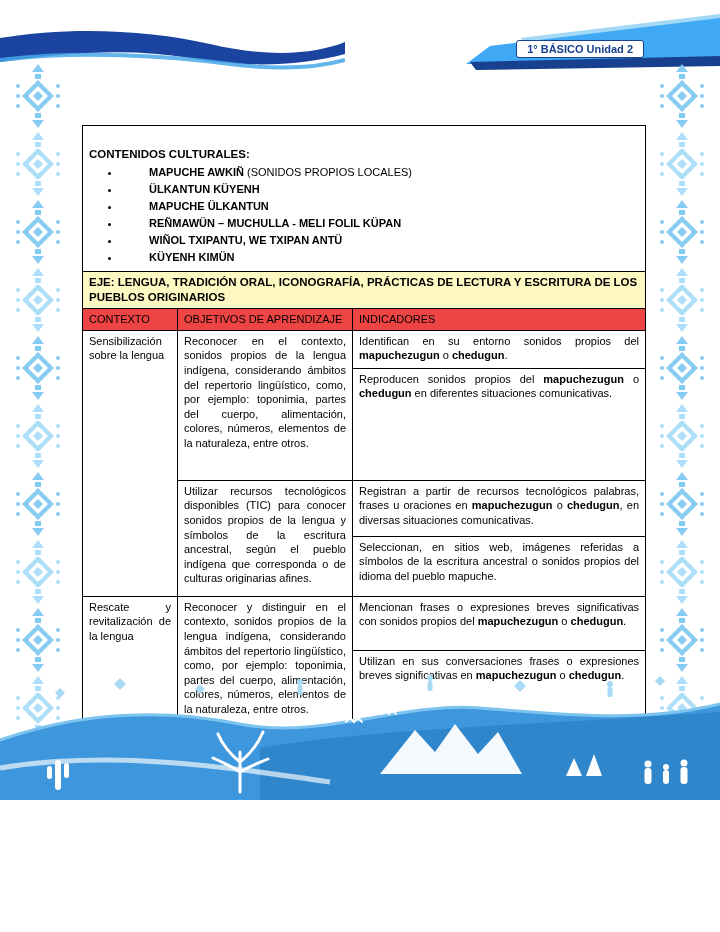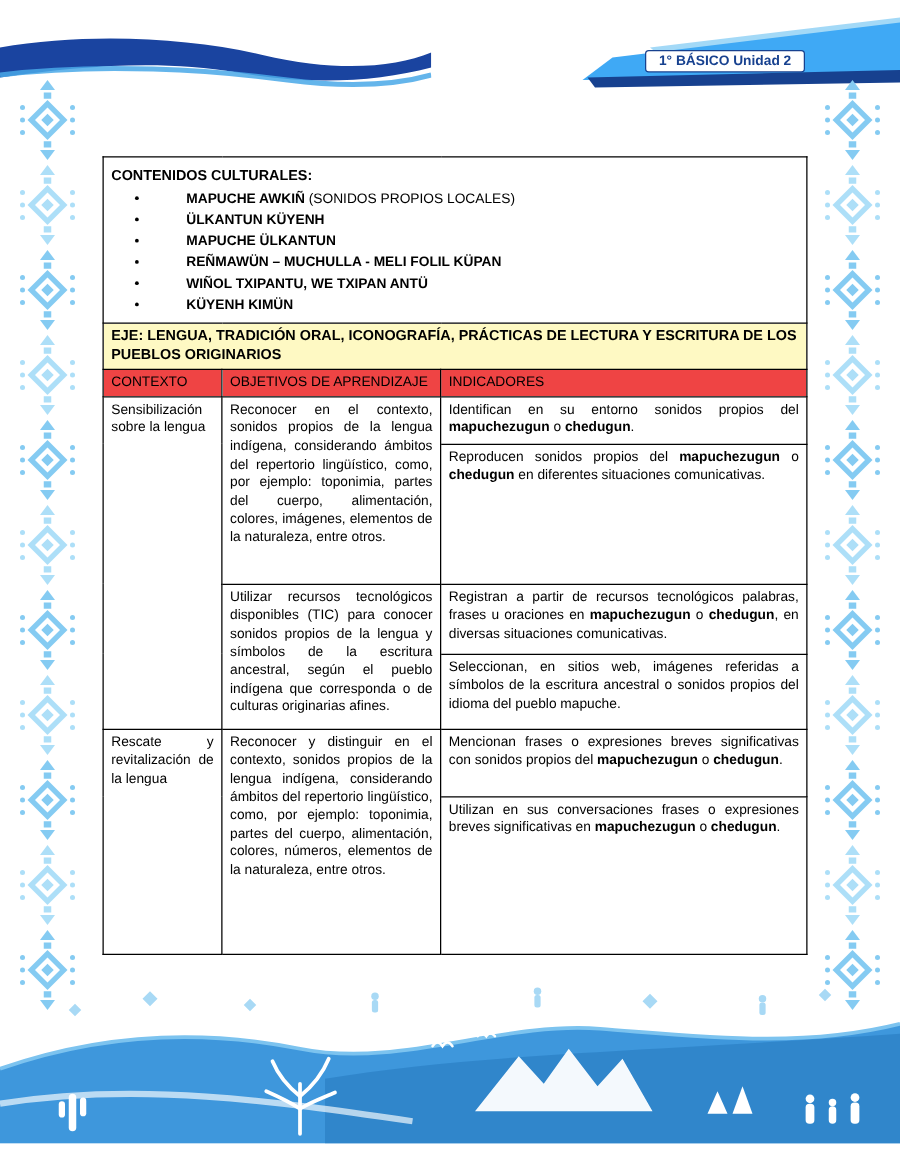--- a/index.html
+++ b/index.html
@@ -1,18 +1,18 @@
 <!DOCTYPE html>
 <html lang="es"><head>
 <meta charset="utf-8">
 <style>
   * { box-sizing: border-box; }
   html,body { margin:0; padding:0; background:#ffffff; }
   .page {
-    position:relative; width:720px; height:915px; background:#fff; overflow:hidden;
+    position:relative; width:720px; height:800px; background:#fff; overflow:hidden;
     font-family:"Liberation Sans", sans-serif; color:#000;
   }
 
   
   .top-left-wave { position:absolute; left:0; top:20px; }
   .top-right-banner { position:absolute; right:0; top:12px; }
   .unit-badge {
     position:absolute; top:40px; right:76px;
     background:#ffffff; border:1.6px solid #17418F; border-radius:3px;
     color:#17418F; font-weight:bold; font-size:11px; padding:2px 10px;
@@ -27,21 +27,21 @@
   table.doc-table {
     position:absolute; left:82px; top:125px; width:563px;
     border-collapse:collapse; table-layout:fixed;
     font-size:11px; line-height:1.33;
   }
   .doc-table td {
     border:1.4px solid #000; padding:3px 6px; vertical-align:top;
     overflow:hidden;
   }
   .contenidos-cell { padding:4px 8px 6px 8px; }
-  .contenidos-title { font-weight:bold; font-size:11.5px; margin:5px 0 2px 0; }
+  .contenidos-title { font-weight:bold; font-size:11.5px; margin:18px 0 2px 0; }
   .contenidos-cell ul { margin:2px 0 0 0; padding-left:32px; }
   .contenidos-cell li { margin:2.5px 0; font-size:11px;padding-left:28px; }
   .contenidos-cell li b { font-weight:bold; }
 
   .eje-cell {
     background:#fef9c3; font-weight:bold; font-size:11.5px;
     padding:5px 8px;
   }
   .hdr-cell { background:#ef4444; font-size:11px; padding:5px 6px; }
 
@@ -150,21 +150,21 @@
       <tr>
         <td colspan="3" class="eje-cell">EJE: LENGUA, TRADICIÓN ORAL, ICONOGRAFÍA, PRÁCTICAS DE LECTURA Y ESCRITURA DE LOS PUEBLOS ORIGINARIOS</td>
       </tr>
       <tr>
         <td class="hdr-cell">CONTEXTO</td>
         <td class="hdr-cell">OBJETIVOS DE APRENDIZAJE</td>
         <td class="hdr-cell">INDICADORES</td>
       </tr>
       <tr>
         <td rowspan="4" class="just">Sensibilización sobre la lengua</td>
-        <td rowspan="2" class="just">Reconocer en el contexto, sonidos propios de la lengua indígena, considerando ámbitos del repertorio lingüístico, como, por ejemplo: toponimia, partes del cuerpo, alimentación, colores, imágenes, elementos de la naturaleza, entre otros.</td>
+        <td rowspan="2" class="just">Reconocer en el contexto, sonidos propios de la lengua indígena, considerando ámbitos del repertorio lingüístico, como, por ejemplo: toponimia, partes del cuerpo, alimentación, colores, números, elementos de la naturaleza, entre otros.</td>
         <td class="just h38">Identifican en su entorno sonidos propios del <b>mapuchezugun</b> o <b>chedugun</b>.</td>
       </tr>
       <tr>
         <td class="just h112 vmid">Reproducen sonidos propios del <b>mapuchezugun</b> o <b>chedugun</b> en diferentes situaciones comunicativas.</td>
       </tr>
       <tr>
         <td rowspan="2" class="just">Utilizar recursos tecnológicos disponibles (TIC) para conocer sonidos propios de la lengua y símbolos de la escritura ancestral, según el pueblo indígena que corresponda o de culturas originarias afines.</td>
         <td class="just h56">Registran a partir de recursos tecnológicos palabras, frases u oraciones en <b>mapuchezugun</b> o <b>chedugun</b>, en diversas situaciones comunicativas.</td>
       </tr>
       <tr>

